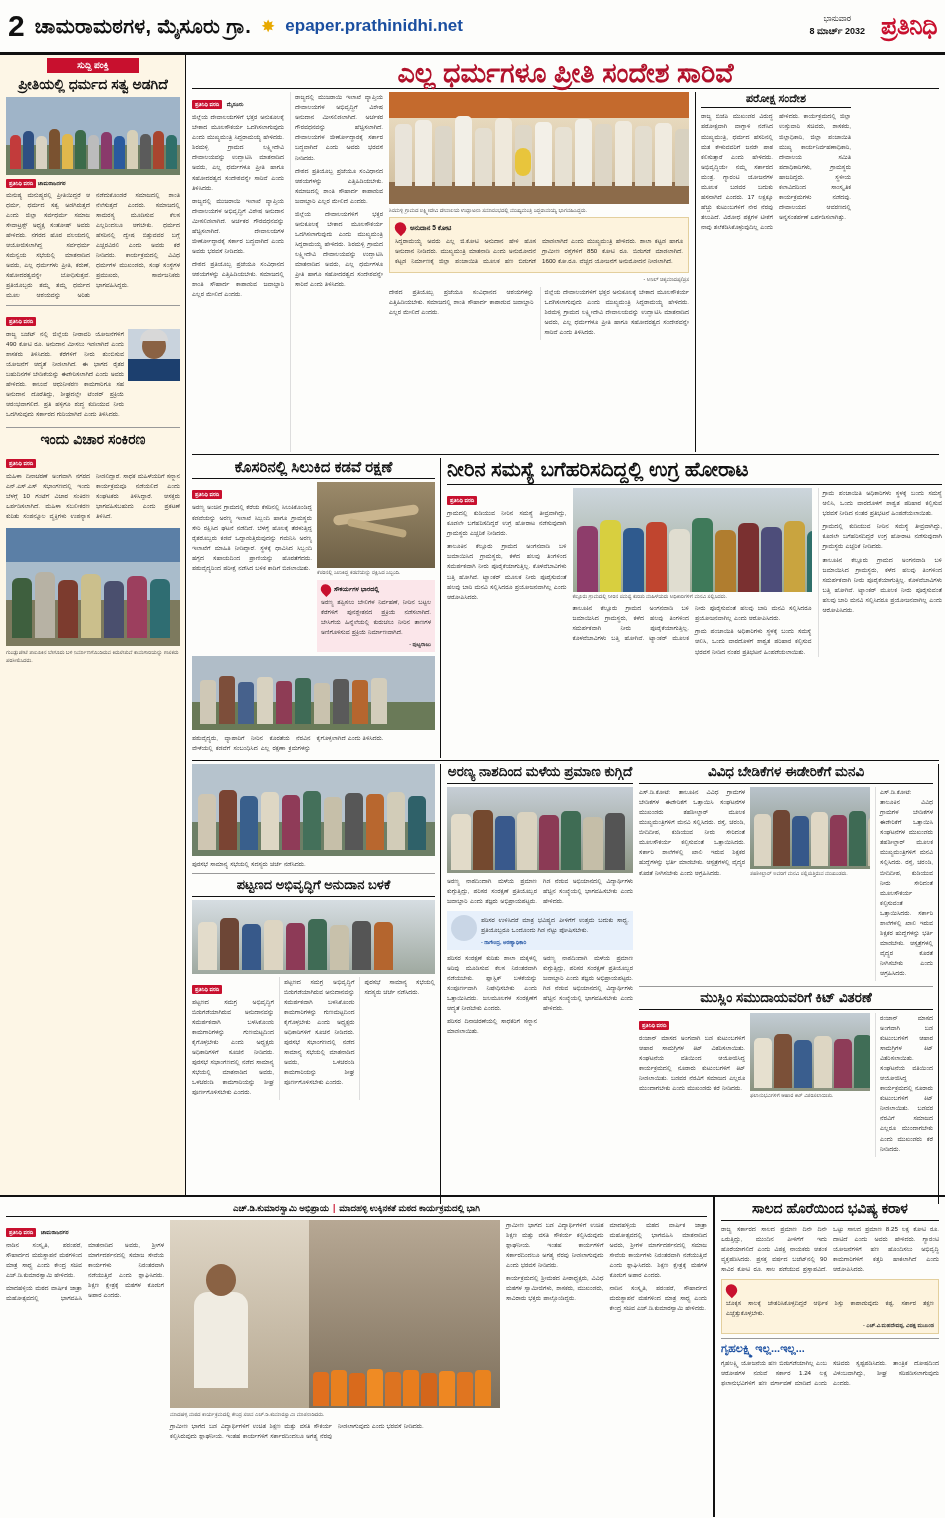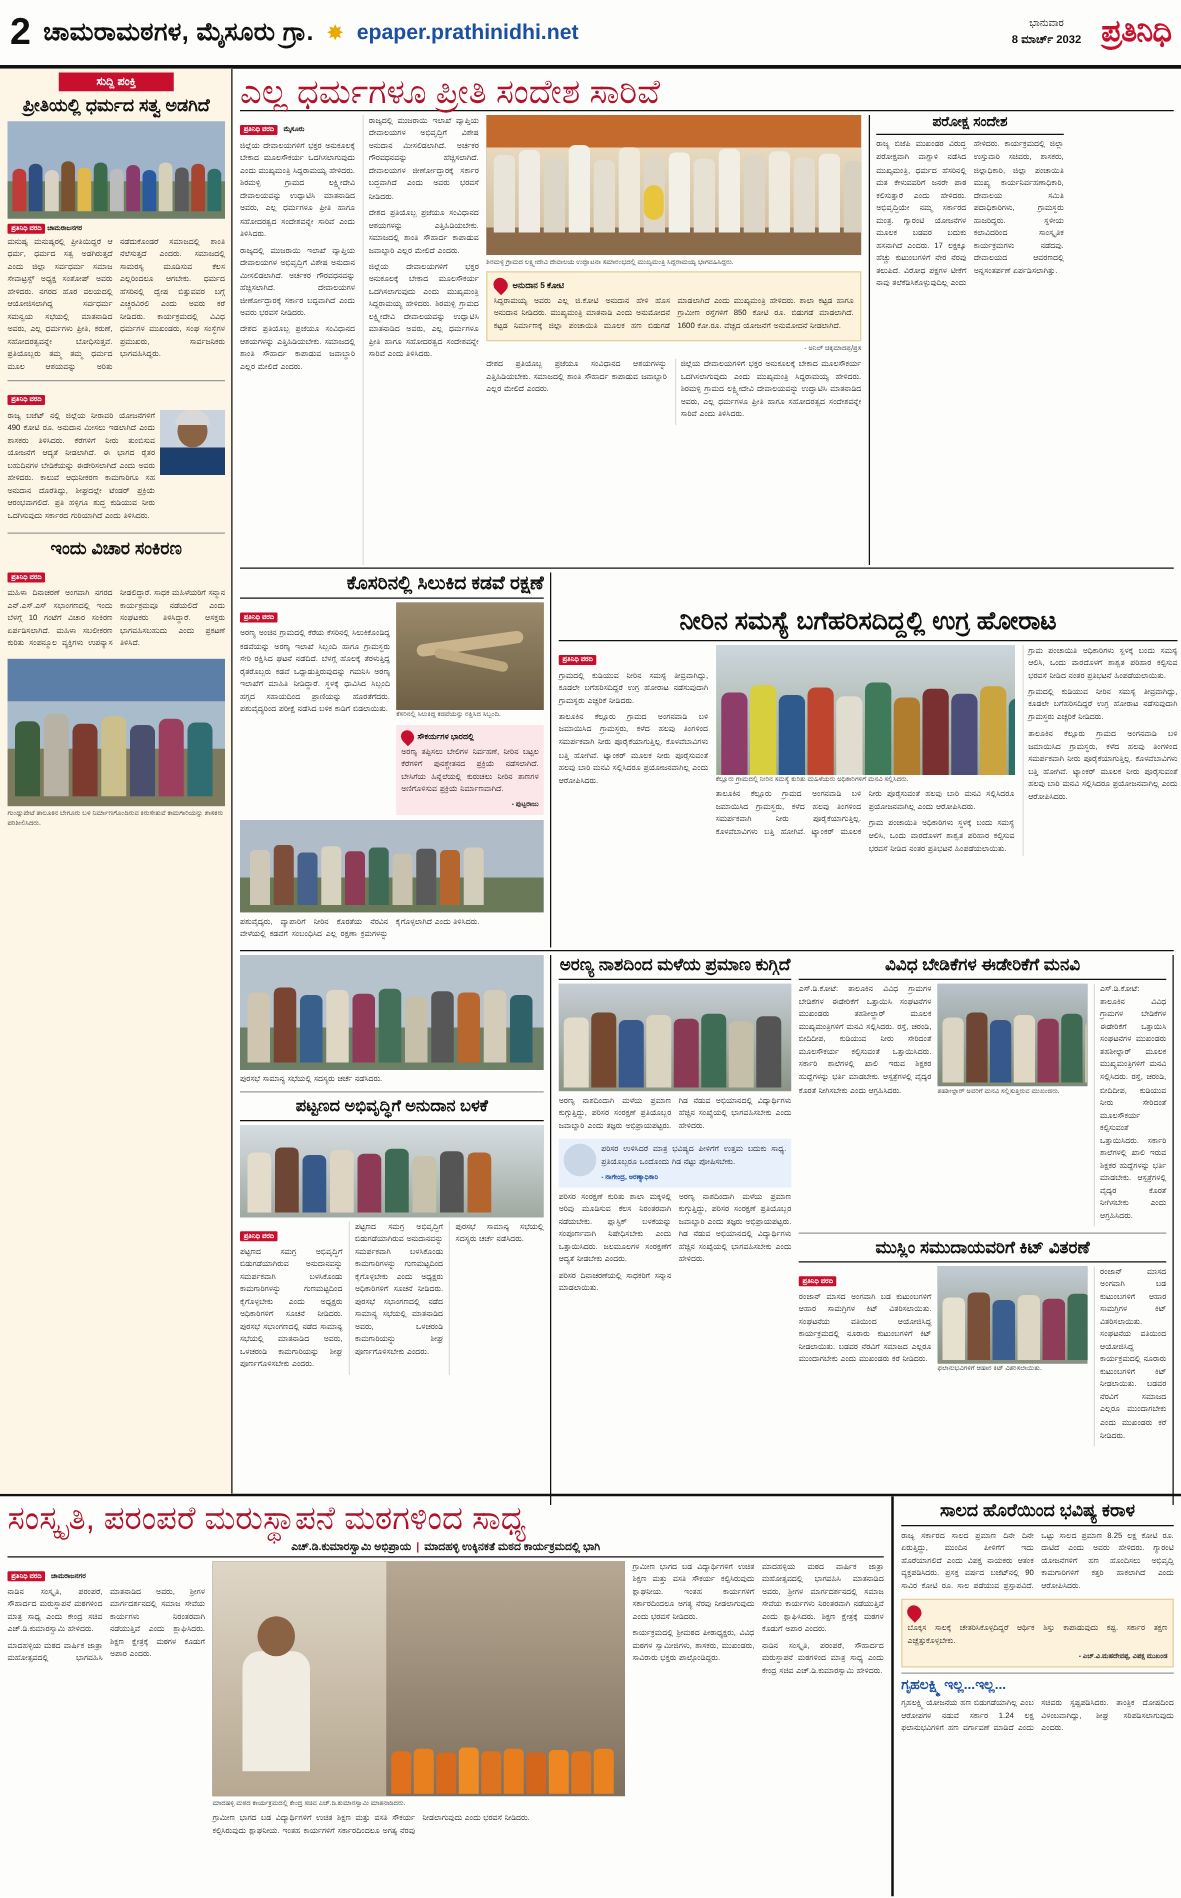--- a/index.html
+++ b/index.html
@@ -15,21 +15,21 @@
   .mast-date{font-size:8px;text-align:center;line-height:1.35;margin-left:auto;padding-right:6px;}
   .mast-date b{font-size:9px;}
   .mast-logo{font-size:24px;font-weight:bold;color:#c8102e;letter-spacing:-.5px;}
 
   
   .rule{border-top:1px solid #111;}
   .thin{border-top:1px solid #999;}
   .col{box-sizing:border-box;}
   .ktext{font-size:6.2px;line-height:1.62;text-align:justify;color:#222;word-spacing:.4px;}
   .ktext p{margin:0 0 3px 0;}
-  .head-xl{font-size:27px;font-weight:normal;color:#111;line-height:1.12;}
+  .head-xl{font-size:27px;font-weight:bold;color:#111;text-align:center;line-height:1.12;}
   .head-lg{font-size:20px;font-weight:bold;line-height:1.15;}
   .head-md{font-size:14px;font-weight:bold;line-height:1.18;}
   .head-sm{font-size:11px;font-weight:bold;line-height:1.2;}
   .sub{font-size:8.6px;font-weight:bold;text-align:center;}
   .sub .bar{color:#c8102e;padding:0 4px;}
   .byline{display:inline-block;background:#c8102e;color:#fff;font-size:5.4px;font-weight:bold;padding:1px 3px;border-radius:1px;}
   .cap{font-size:5.4px;line-height:1.5;color:#333;}
   .redbar{background:#c8102e;color:#fff;font-size:9px;font-weight:bold;text-align:center;padding:2px 0;}
 
   
@@ -217,21 +217,21 @@
               <p>ರಾಜ್ಯ ಬಿಜೆಪಿ ಮುಖಂಡರ ವಿರುದ್ಧ ಪರೋಕ್ಷವಾಗಿ ವಾಗ್ದಾಳಿ ನಡೆಸಿದ ಮುಖ್ಯಮಂತ್ರಿ, ಧರ್ಮದ ಹೆಸರಿನಲ್ಲಿ ಮತ ಕೇಳುವವರಿಗೆ ಜನರೇ ಪಾಠ ಕಲಿಸುತ್ತಾರೆ ಎಂದು ಹೇಳಿದರು. ಅಭಿವೃದ್ಧಿಯೇ ನಮ್ಮ ಸರ್ಕಾರದ ಮಂತ್ರ. ಗ್ಯಾರಂಟಿ ಯೋಜನೆಗಳ ಮೂಲಕ ಬಡವರ ಬದುಕು ಹಸನಾಗಿದೆ ಎಂದರು. 17 ಲಕ್ಷಕ್ಕೂ ಹೆಚ್ಚು ಕುಟುಂಬಗಳಿಗೆ ನೇರ ನೆರವು ತಲುಪಿದೆ. ವಿರೋಧ ಪಕ್ಷಗಳ ಟೀಕೆಗೆ ನಾವು ತಲೆಕೆಡಿಸಿಕೊಳ್ಳುವುದಿಲ್ಲ ಎಂದು ಹೇಳಿದರು. ಕಾರ್ಯಕ್ರಮದಲ್ಲಿ ಜಿಲ್ಲಾ ಉಸ್ತುವಾರಿ ಸಚಿವರು, ಶಾಸಕರು, ಜಿಲ್ಲಾಧಿಕಾರಿ, ಜಿಲ್ಲಾ ಪಂಚಾಯಿತಿ ಮುಖ್ಯ ಕಾರ್ಯನಿರ್ವಹಣಾಧಿಕಾರಿ, ದೇವಾಲಯ ಸಮಿತಿ ಪದಾಧಿಕಾರಿಗಳು, ಗ್ರಾಮಸ್ಥರು ಹಾಜರಿದ್ದರು. ಸ್ಥಳೀಯ ಕಲಾವಿದರಿಂದ ಸಾಂಸ್ಕೃತಿಕ ಕಾರ್ಯಕ್ರಮಗಳು ನಡೆದವು. ದೇವಾಲಯದ ಆವರಣದಲ್ಲಿ ಅನ್ನಸಂತರ್ಪಣೆ ಏರ್ಪಡಿಸಲಾಗಿತ್ತು.</p>
             </div>
         </div>
       </div>
 
       <div class="rule" style="margin:2px 6px 3px;"></div>
 
       <div style="display:flex;padding:0 6px;gap:6px;height:300px;">
 
         <div style="width:248px;border-right:1px solid #111;padding-right:5px;">
-          <div class="head-lg" style="text-align:right;font-size:15px;">ಕೊಸರಿನಲ್ಲಿ ಸಿಲುಕಿದ ಕಡವೆ ರಕ್ಷಣೆ</div>
+          <div class="head-lg" style="text-align:center;font-size:15px;">ಕೊಸರಿನಲ್ಲಿ ಸಿಲುಕಿದ ಕಡವೆ ರಕ್ಷಣೆ</div>
           <div class="rule" style="margin:3px 0;"></div>
           <div style="display:flex;gap:5px;">
             <div style="width:120px;">
               <div style="margin-bottom:2px;"><span class="byline">ಪ್ರತಿನಿಧಿ ವರದಿ</span></div>
               <div class="ktext">
                   <p>ಅರಣ್ಯ ಅಂಚಿನ ಗ್ರಾಮದಲ್ಲಿ ಕೆರೆಯ ಕೆಸರಿನಲ್ಲಿ ಸಿಲುಕಿಕೊಂಡಿದ್ದ ಕಡವೆಯನ್ನು ಅರಣ್ಯ ಇಲಾಖೆ ಸಿಬ್ಬಂದಿ ಹಾಗೂ ಗ್ರಾಮಸ್ಥರು ಸೇರಿ ರಕ್ಷಿಸಿದ ಘಟನೆ ನಡೆದಿದೆ. ಬೆಳಗ್ಗೆ ಹೊಲಕ್ಕೆ ತೆರಳುತ್ತಿದ್ದ ರೈತರೊಬ್ಬರು ಕಡವೆ ಒದ್ದಾಡುತ್ತಿರುವುದನ್ನು ಗಮನಿಸಿ ಅರಣ್ಯ ಇಲಾಖೆಗೆ ಮಾಹಿತಿ ನೀಡಿದ್ದಾರೆ. ಸ್ಥಳಕ್ಕೆ ಧಾವಿಸಿದ ಸಿಬ್ಬಂದಿ ಹಗ್ಗದ ಸಹಾಯದಿಂದ ಪ್ರಾಣಿಯನ್ನು ಹೊರತೆಗೆದರು. ಪಶುವೈದ್ಯರಿಂದ ಪರೀಕ್ಷೆ ನಡೆಸಿದ ಬಳಿಕ ಕಾಡಿಗೆ ಬಿಡಲಾಯಿತು.</p>
                 </div>
             </div>
             <div style="width:118px;">
               <div class="ph" style="height:86px;background:#8a7a5e;">
@@ -266,21 +266,21 @@
               <div style="width:16px;height:44px;background:#b5662f;border-radius:4px 4px 0 0;"></div>
               <div style="width:16px;height:46px;background:#d3cdbb;border-radius:4px 4px 0 0;"></div>
             </div>
           </div>
           <div class="ktext" style="column-count:2;column-gap:6px;margin-top:3px;">
               <p>ಪಶುವೈದ್ಯರು, ವ್ಯಾಪಾರಿಗೆ ನೀರಿನ ಕೊರತೆಯ ನೆರವಿನ ವೇಳೆಯಲ್ಲಿ ಕಡವೆಗೆ ಸಂಬಂಧಿಸಿದ ಎಲ್ಲ ರಕ್ಷಣಾ ಕ್ರಮಗಳನ್ನು ಕೈಗೊಳ್ಳಲಾಗಿದೆ ಎಂದು ತಿಳಿಸಿದರು.</p>
             </div>
         </div>
 
         <div style="width:495px;">
-          <div class="head-lg" style="text-align:center;margin-top:28px;">ನೀರಿನ ಸಮಸ್ಯೆ ಬಗೆಹರಿಸದಿದ್ದಲ್ಲಿ ಉಗ್ರ ಹೋರಾಟ</div>
+          <div class="head-lg" style="text-align:left;">ನೀರಿನ ಸಮಸ್ಯೆ ಬಗೆಹರಿಸದಿದ್ದಲ್ಲಿ ಉಗ್ರ ಹೋರಾಟ</div>
           <div class="rule" style="margin:3px 0;"></div>
           <div style="display:flex;gap:6px;">
             <div style="width:120px;">
               <div style="margin-bottom:2px;"><span class="byline">ಪ್ರತಿನಿಧಿ ವರದಿ</span></div>
               <div class="ktext">
                 <p>ಗ್ರಾಮದಲ್ಲಿ ಕುಡಿಯುವ ನೀರಿನ ಸಮಸ್ಯೆ ತೀವ್ರವಾಗಿದ್ದು, ಕೂಡಲೇ ಬಗೆಹರಿಸದಿದ್ದರೆ ಉಗ್ರ ಹೋರಾಟ ನಡೆಸುವುದಾಗಿ ಗ್ರಾಮಸ್ಥರು ಎಚ್ಚರಿಕೆ ನೀಡಿದರು.</p>
                 <p>ತಾಲೂಕಿನ ಕೆಲ್ಲೂರು ಗ್ರಾಮದ ಅಂಗನವಾಡಿ ಬಳಿ ಜಮಾಯಿಸಿದ ಗ್ರಾಮಸ್ಥರು, ಕಳೆದ ಹಲವು ತಿಂಗಳಿಂದ ಸಮರ್ಪಕವಾಗಿ ನೀರು ಪೂರೈಕೆಯಾಗುತ್ತಿಲ್ಲ. ಕೊಳವೆಬಾವಿಗಳು ಬತ್ತಿ ಹೋಗಿವೆ. ಟ್ಯಾಂಕರ್ ಮೂಲಕ ನೀರು ಪೂರೈಸುವಂತೆ ಹಲವು ಬಾರಿ ಮನವಿ ಸಲ್ಲಿಸಿದರೂ ಪ್ರಯೋಜನವಾಗಿಲ್ಲ ಎಂದು ಆರೋಪಿಸಿದರು.</p>
               </div>
             </div>
             <div style="width:240px;">
@@ -466,21 +466,20 @@
               </div>
           </div>
         </div>
 
       </div>
     </div>
   </div>
 
   <div style="display:flex;height:320px;">
     <div style="flex:1;padding:3px 6px 0;border-right:2px solid #111;">
-      <div class="head-xl" style="font-size:26px;color:#b1122b;">ಸಂಸ್ಕೃತಿ, ಪರಂಪರೆ ಮರುಸ್ಥಾಪನೆ ಮಠಗಳಿಂದ ಸಾಧ್ಯ</div>
       <div class="sub" style="margin:3px 0 2px;">
         <span>ಎಚ್.ಡಿ.ಕುಮಾರಸ್ವಾಮಿ ಅಭಿಪ್ರಾಯ</span><span class="bar">|</span><span>ಮಾದಹಳ್ಳಿ ಉಕ್ಕಿನಕತೆ ಮಠದ ಕಾರ್ಯಕ್ರಮದಲ್ಲಿ ಭಾಗಿ</span>
       </div>
       <div class="rule" style="margin-bottom:3px;"></div>
       <div style="display:flex;gap:6px;">
         <div style="width:158px;">
           <div style="margin-bottom:2px;">
             <span class="byline">ಪ್ರತಿನಿಧಿ ವರದಿ</span>
             <span style="font-size:5.4px;font-weight:bold;">ಚಾಮರಾಜನಗರ</span>
           </div>

